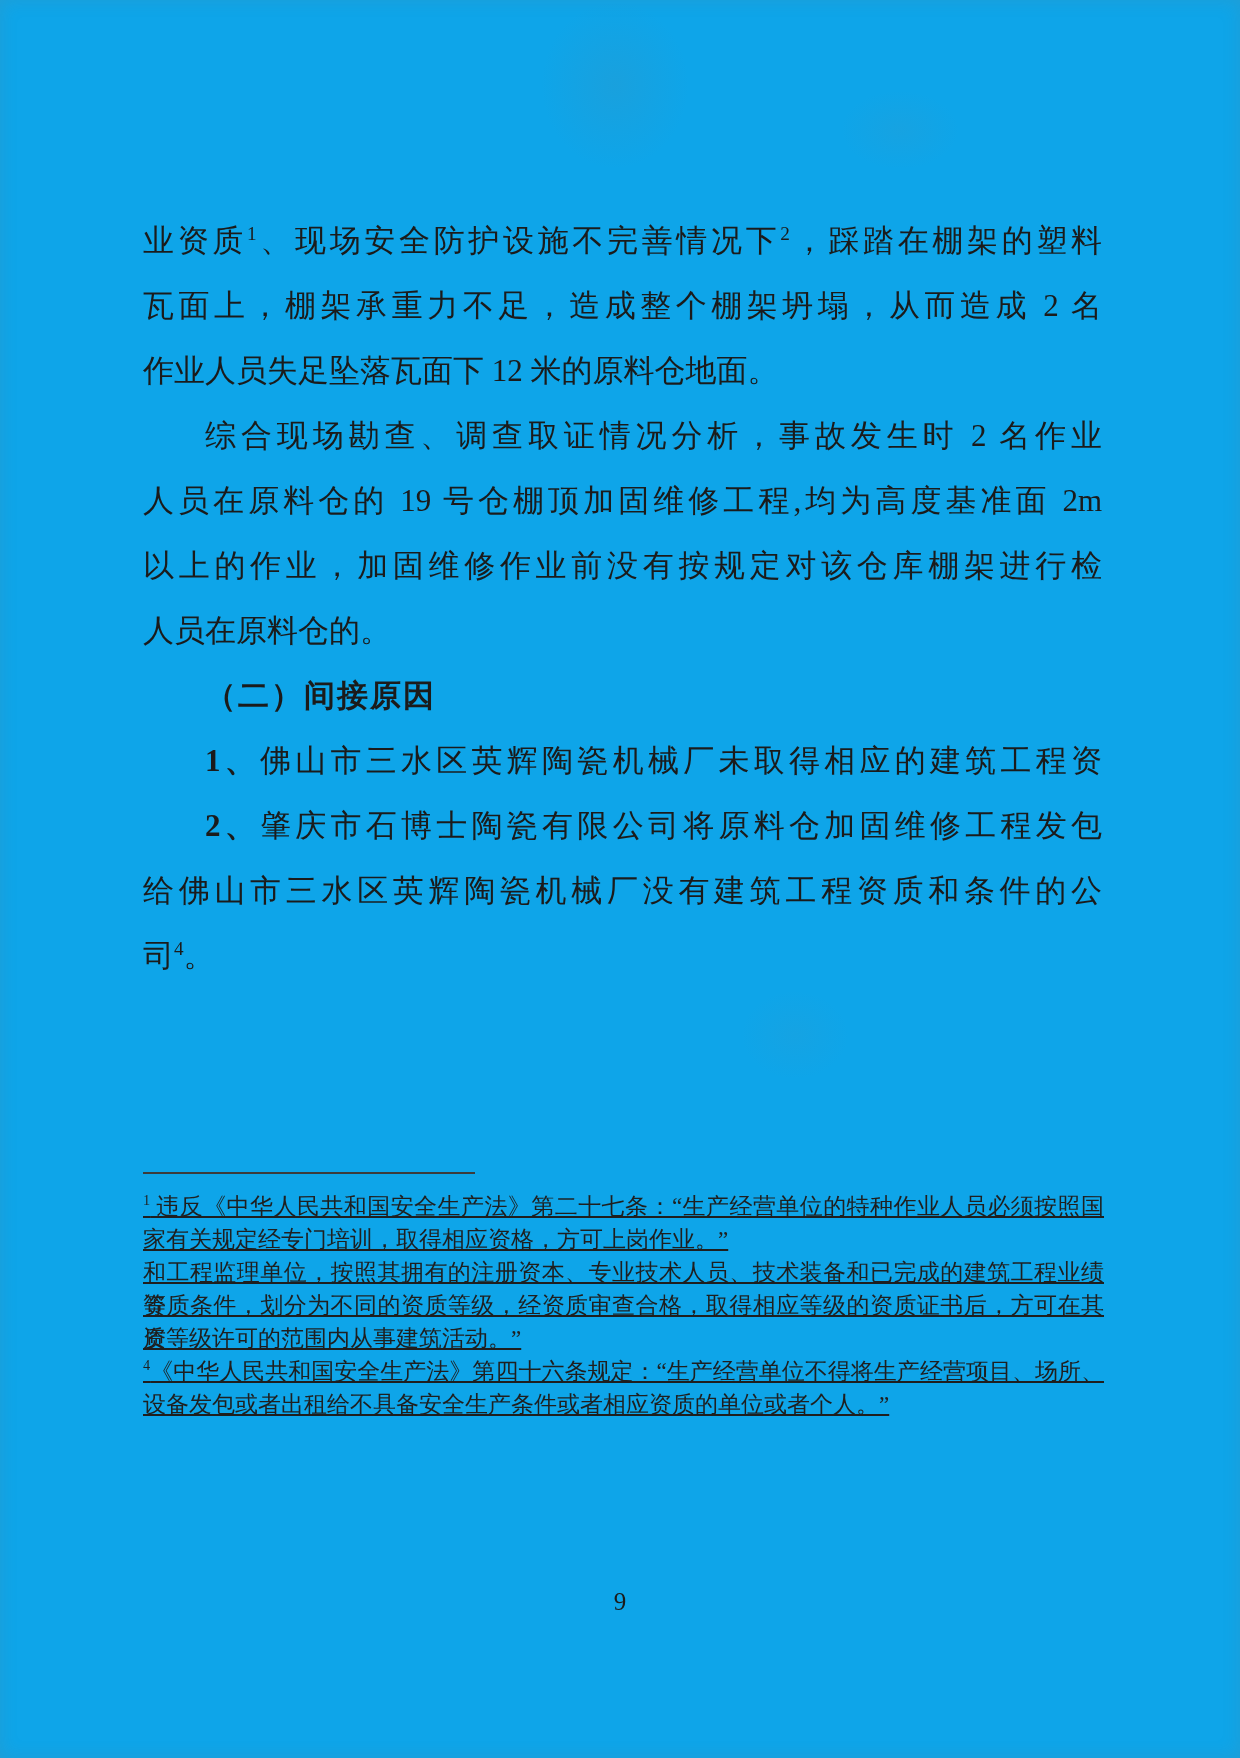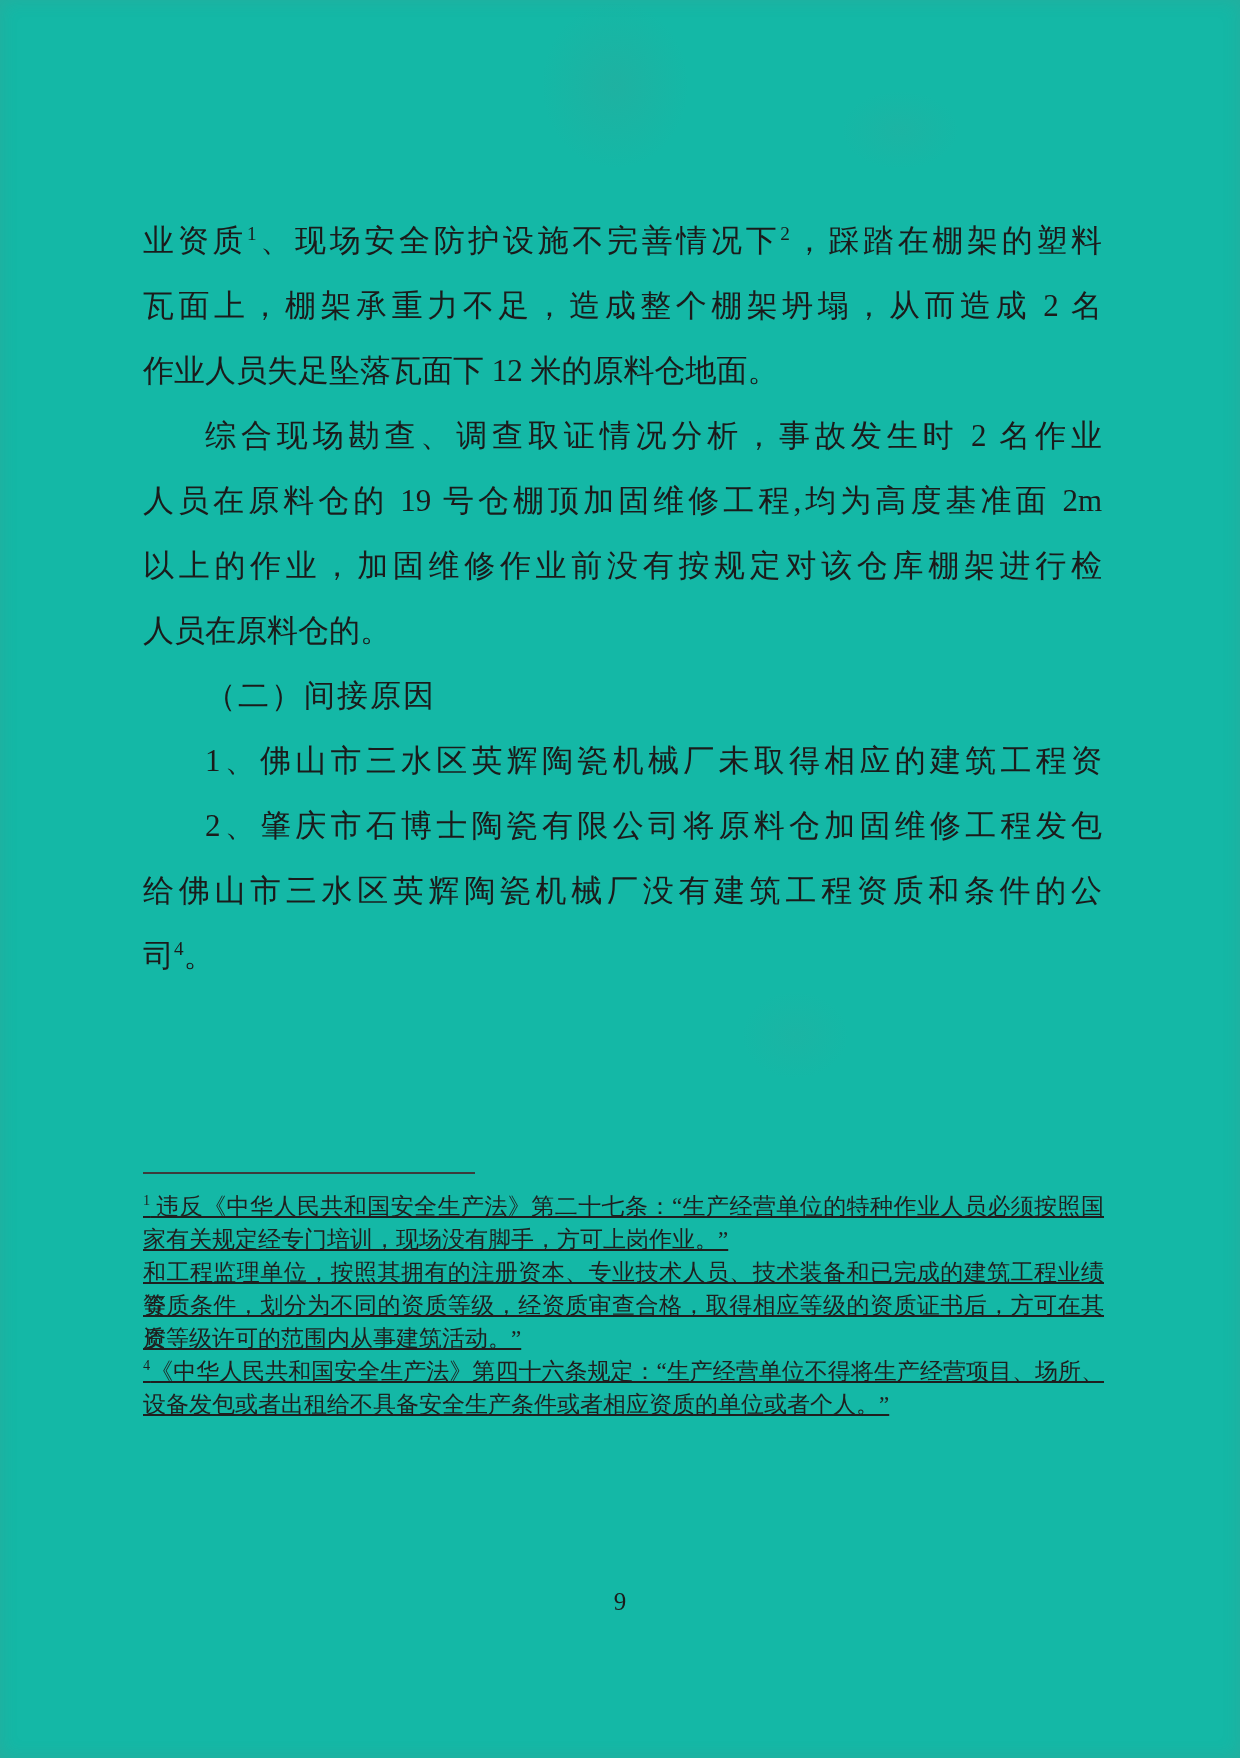--- a/index.html
+++ b/index.html
@@ -2,21 +2,21 @@
 <html><head>
 <meta charset="utf-8">
 <style>
   html,body{margin:0;padding:0;}
   body{
     width:1240px;height:1758px;position:relative;
     background:#efefed;
     font-family:"Liberation Serif","DejaVu Serif",serif;
   }
   .page{
-    position:absolute;inset:0;background:#14b8a6;overflow:hidden;
+    position:absolute;inset:0;background:#0ea5e9;overflow:hidden;
     box-shadow:inset 0 0 18px rgba(120,120,115,0.18);
   }
   
   .smudge{position:absolute;pointer-events:none;}
   .smudge-top{
     left:540px;top:0;width:150px;height:170px;
     background:radial-gradient(ellipse at center,rgba(120,120,120,0.10),rgba(120,120,120,0) 70%);
   }
   .smudge-mid{
     left:840px;top:90px;width:120px;height:80px;
@@ -35,21 +35,21 @@
     height:65px;line-height:65px;white-space:normal;
     text-align:left;
   }
   .line.just{
     text-align:justify;text-align-last:justify;
     -moz-text-align-last:justify;
     text-justify:inter-character;
   }
   .line.ind{padding-left:62px;}
   .heading .line{font-weight:bold;letter-spacing:2px;}
-  .b{font-weight:normal;}
+  .b{font-weight:bold;}
   sup{font-size:0.62em;vertical-align:super;line-height:0;}
 
   .fn-sep{
     position:absolute;left:143px;top:1172px;width:332px;height:2px;
     background:#3c3c3c;
   }
   .footnotes{
     position:absolute;left:143px;top:1190px;width:961px;
     font-size:23px;color:#1f1f1f;text-decoration:underline;
   }
@@ -97,21 +97,21 @@
         <div class="line just"><span>给佛山市三水区英辉陶瓷机械厂没有建筑工程资质和条件的公</span></div>
         <div class="line"><span>司</span><sup>4</sup><span>。</span></div>
       </div>
     </div>
 
   <div class="fn-sep"></div>
 
   <div class="footnotes">
       <div class="footnote">
         <div class="fn-line just"><sup>1</sup><span> 违反《中华人民共和国安全生产法》第二十七条：“生产经营单位的特种作业人员必须按照国</span></div>
-        <div class="fn-line"><span>家有关规定经专门培训，现场没有脚手，方可上岗作业。”</span></div>
+        <div class="fn-line"><span>家有关规定经专门培训，取得相应资格，方可上岗作业。”</span></div>
       </div>
       <div class="footnote">
         <div class="fn-line just"><span>和工程监理单位，按照其拥有的注册资本、专业技术人员、技术装备和已完成的建筑工程业绩等</span></div>
         <div class="fn-line just"><span>资质条件，划分为不同的资质等级，经资质审查合格，取得相应等级的资质证书后，方可在其资</span></div>
         <div class="fn-line"><span>质等级许可的范围内从事建筑活动。”</span></div>
       </div>
       <div class="footnote">
         <div class="fn-line just"><sup>4</sup><span>《中华人民共和国安全生产法》第四十六条规定：“生产经营单位不得将生产经营项目、场所、</span></div>
         <div class="fn-line"><span>设备发包或者出租给不具备安全生产条件或者相应资质的单位或者个人。”</span></div>
       </div>

